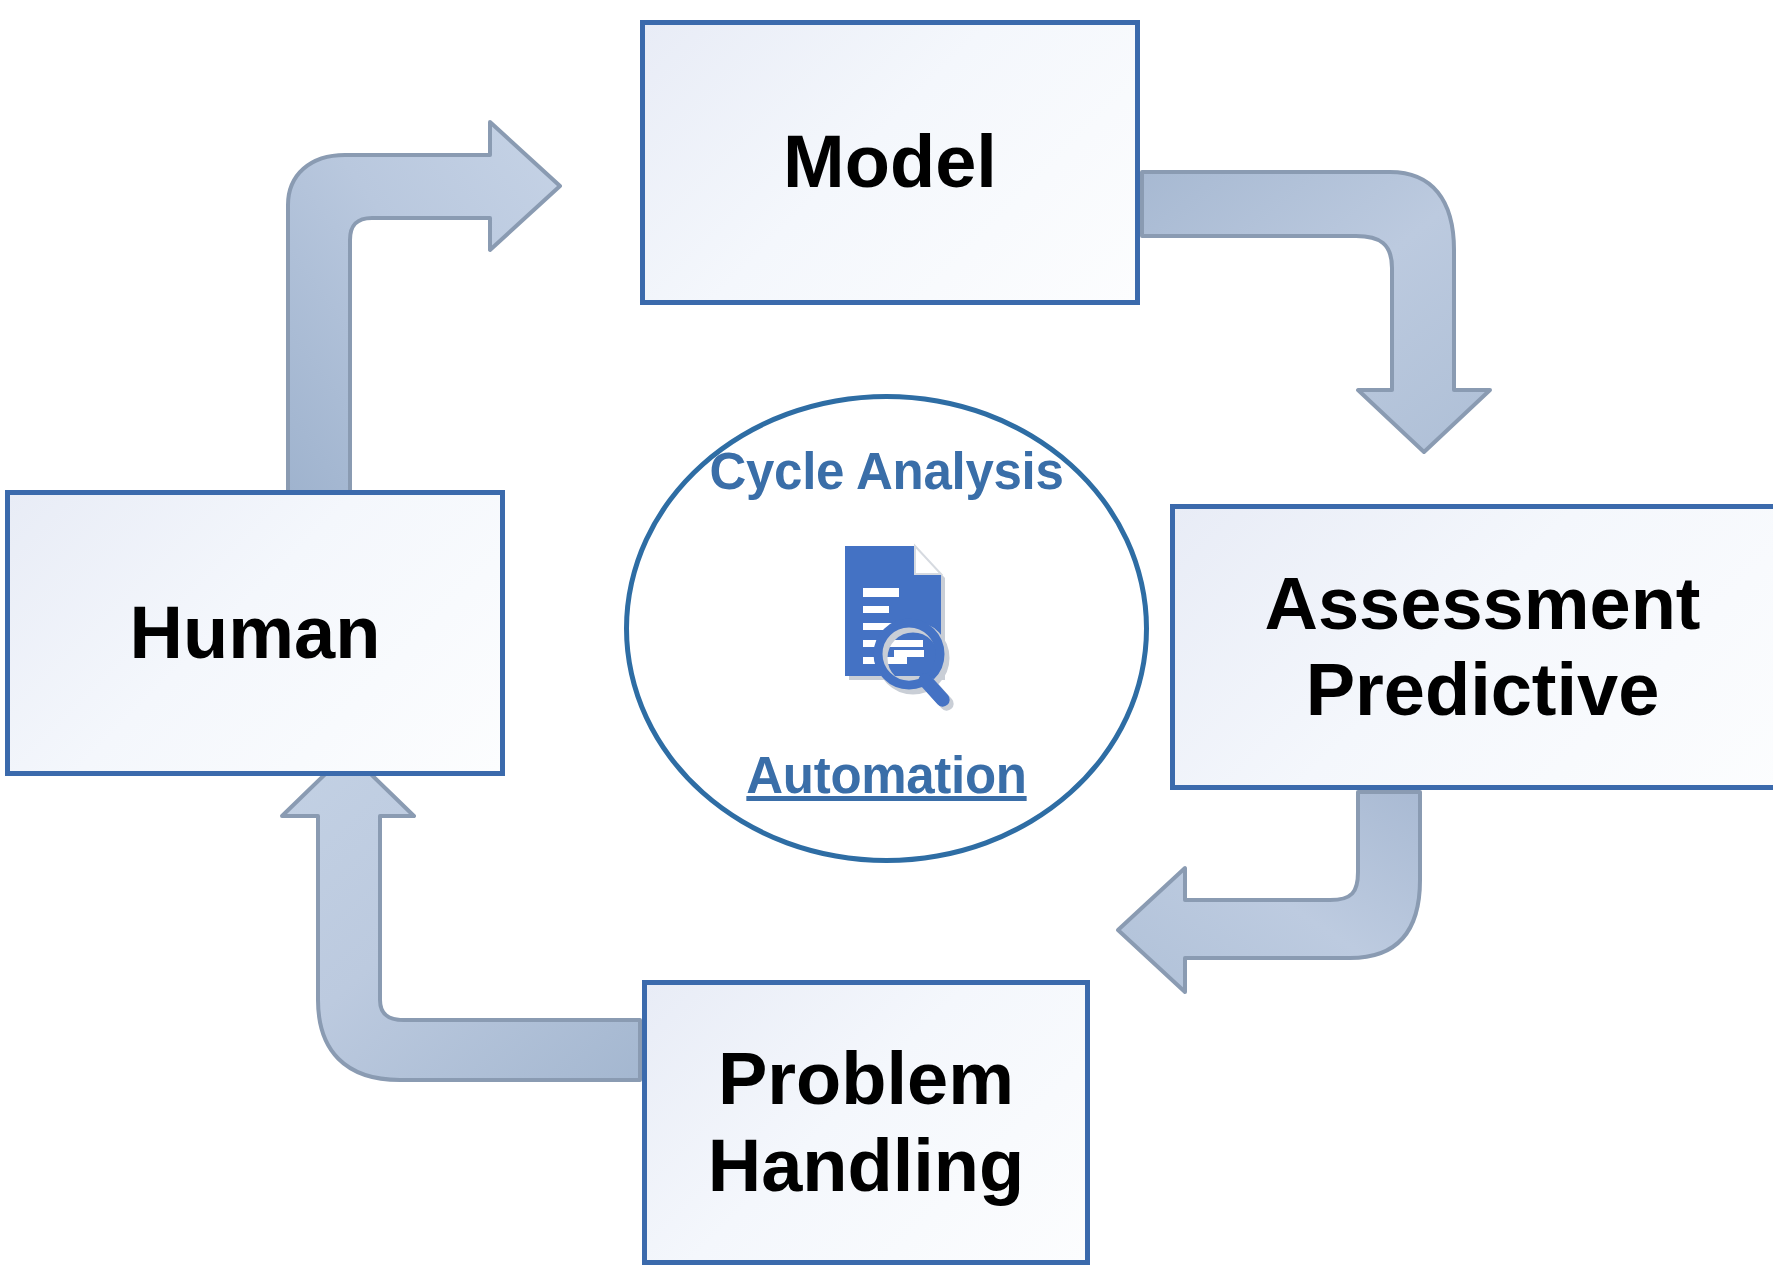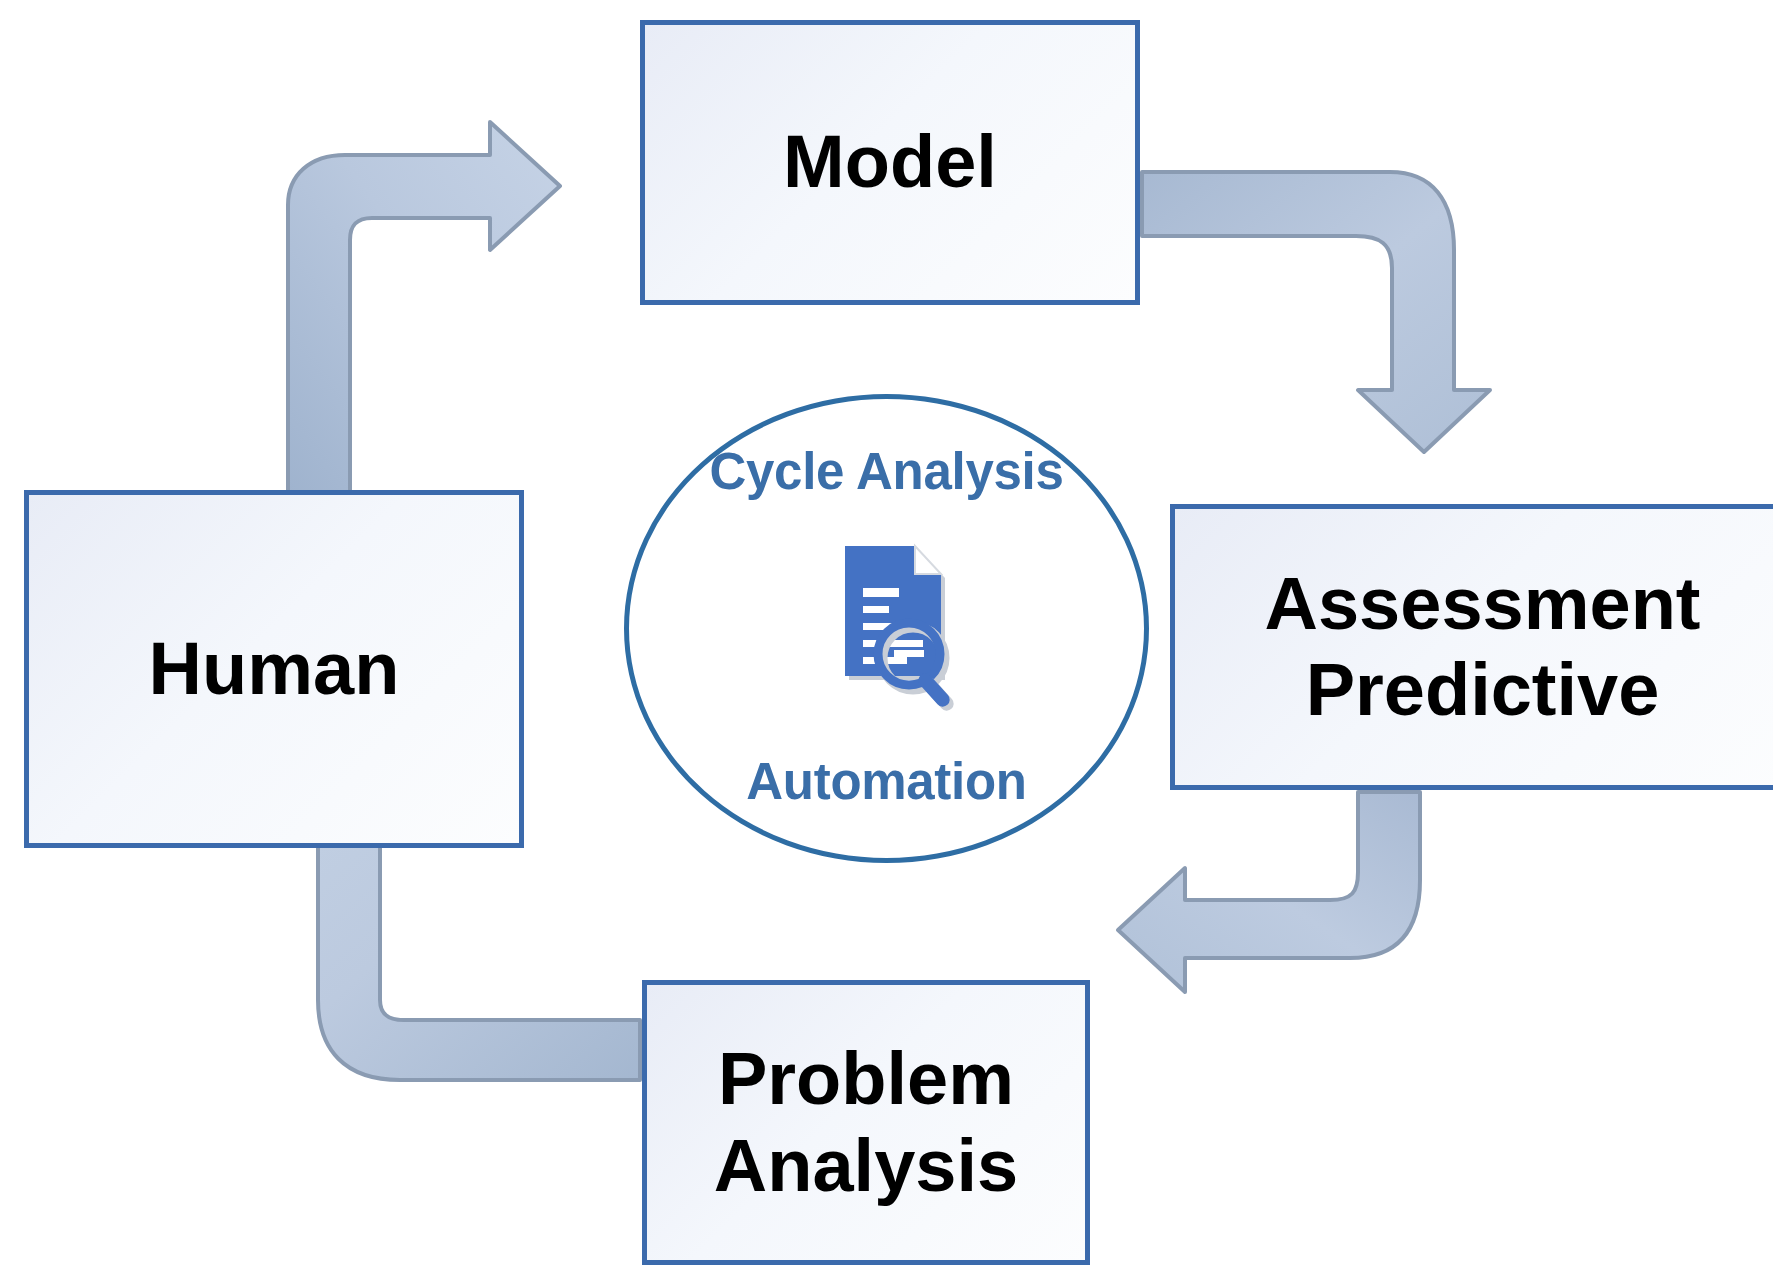--- a/index.html
+++ b/index.html
@@ -9,31 +9,31 @@
   svg#arrows{position:absolute;left:0;top:0;width:1773px;height:1277px;}
   .node{position:absolute;box-sizing:border-box;
         border:5px solid #3B6AAC;
         background:linear-gradient(135deg,#E8ECF6 0%,#F4F7FC 45%,#FCFDFE 100%);
         display:flex;flex-direction:column;align-items:center;justify-content:center;
         color:#000000;font-weight:bold;line-height:1.06;text-align:center;gap:8px;}
   .node .ln{display:block;white-space:nowrap;}
   #node-top{left:640px;top:20px;width:500px;height:285px;font-size:74px;}
   #node-right{left:1170px;top:504px;width:625px;height:286px;font-size:74px;}
   #node-bottom{left:642px;top:980px;width:448px;height:285px;font-size:74px;}
-  #node-left{left:24px;top:490px;width:500px;height:358px;font-size:74px;}
+  #node-left{left:5px;top:490px;width:500px;height:286px;font-size:74px;}
   #center-circle{position:absolute;left:624px;top:394px;width:525px;height:469px;
      box-sizing:border-box;border:5px solid #2E6DA4;border-radius:50%;
      background:#ffffff;}
   #center-inner{position:absolute;left:624px;top:394px;width:525px;height:469px;
      display:flex;flex-direction:column;align-items:center;justify-content:flex-start;
      pointer-events:none;gap:31px;}
   .ctext{color:#3A6EA8;font-weight:bold;font-size:51px;letter-spacing:-0.3px;
          white-space:nowrap;}
   #ctext-top{margin-top:48px;}
-  #ctext-bottom{margin-top:6px;}
+  #ctext-bottom{text-decoration:underline;}
   #center-icon{width:200px;height:175px;position:relative;margin-top:8px;}
 </style>
 </head>
 <body>
 
 <div id="stage">
 
   <svg id="arrows" viewBox="0 0 1773 1277">
     <defs>
       <linearGradient id="gArrTLa" x1="0" y1="1" x2="1" y2="0">
@@ -154,20 +154,20 @@
     <span class="ln">Model</span>
   </div>
 
   <div class="node" id="node-right">
     <span class="ln">Assessment</span>
     <span class="ln">Predictive</span>
   </div>
 
   <div class="node" id="node-bottom">
     <span class="ln">Problem</span>
-    <span class="ln">Analysis</span>
+    <span class="ln">Handling</span>
   </div>
 
   <div class="node" id="node-left">
     <span class="ln">Human</span>
   </div>
 
 </div>
 
 </body></html>

